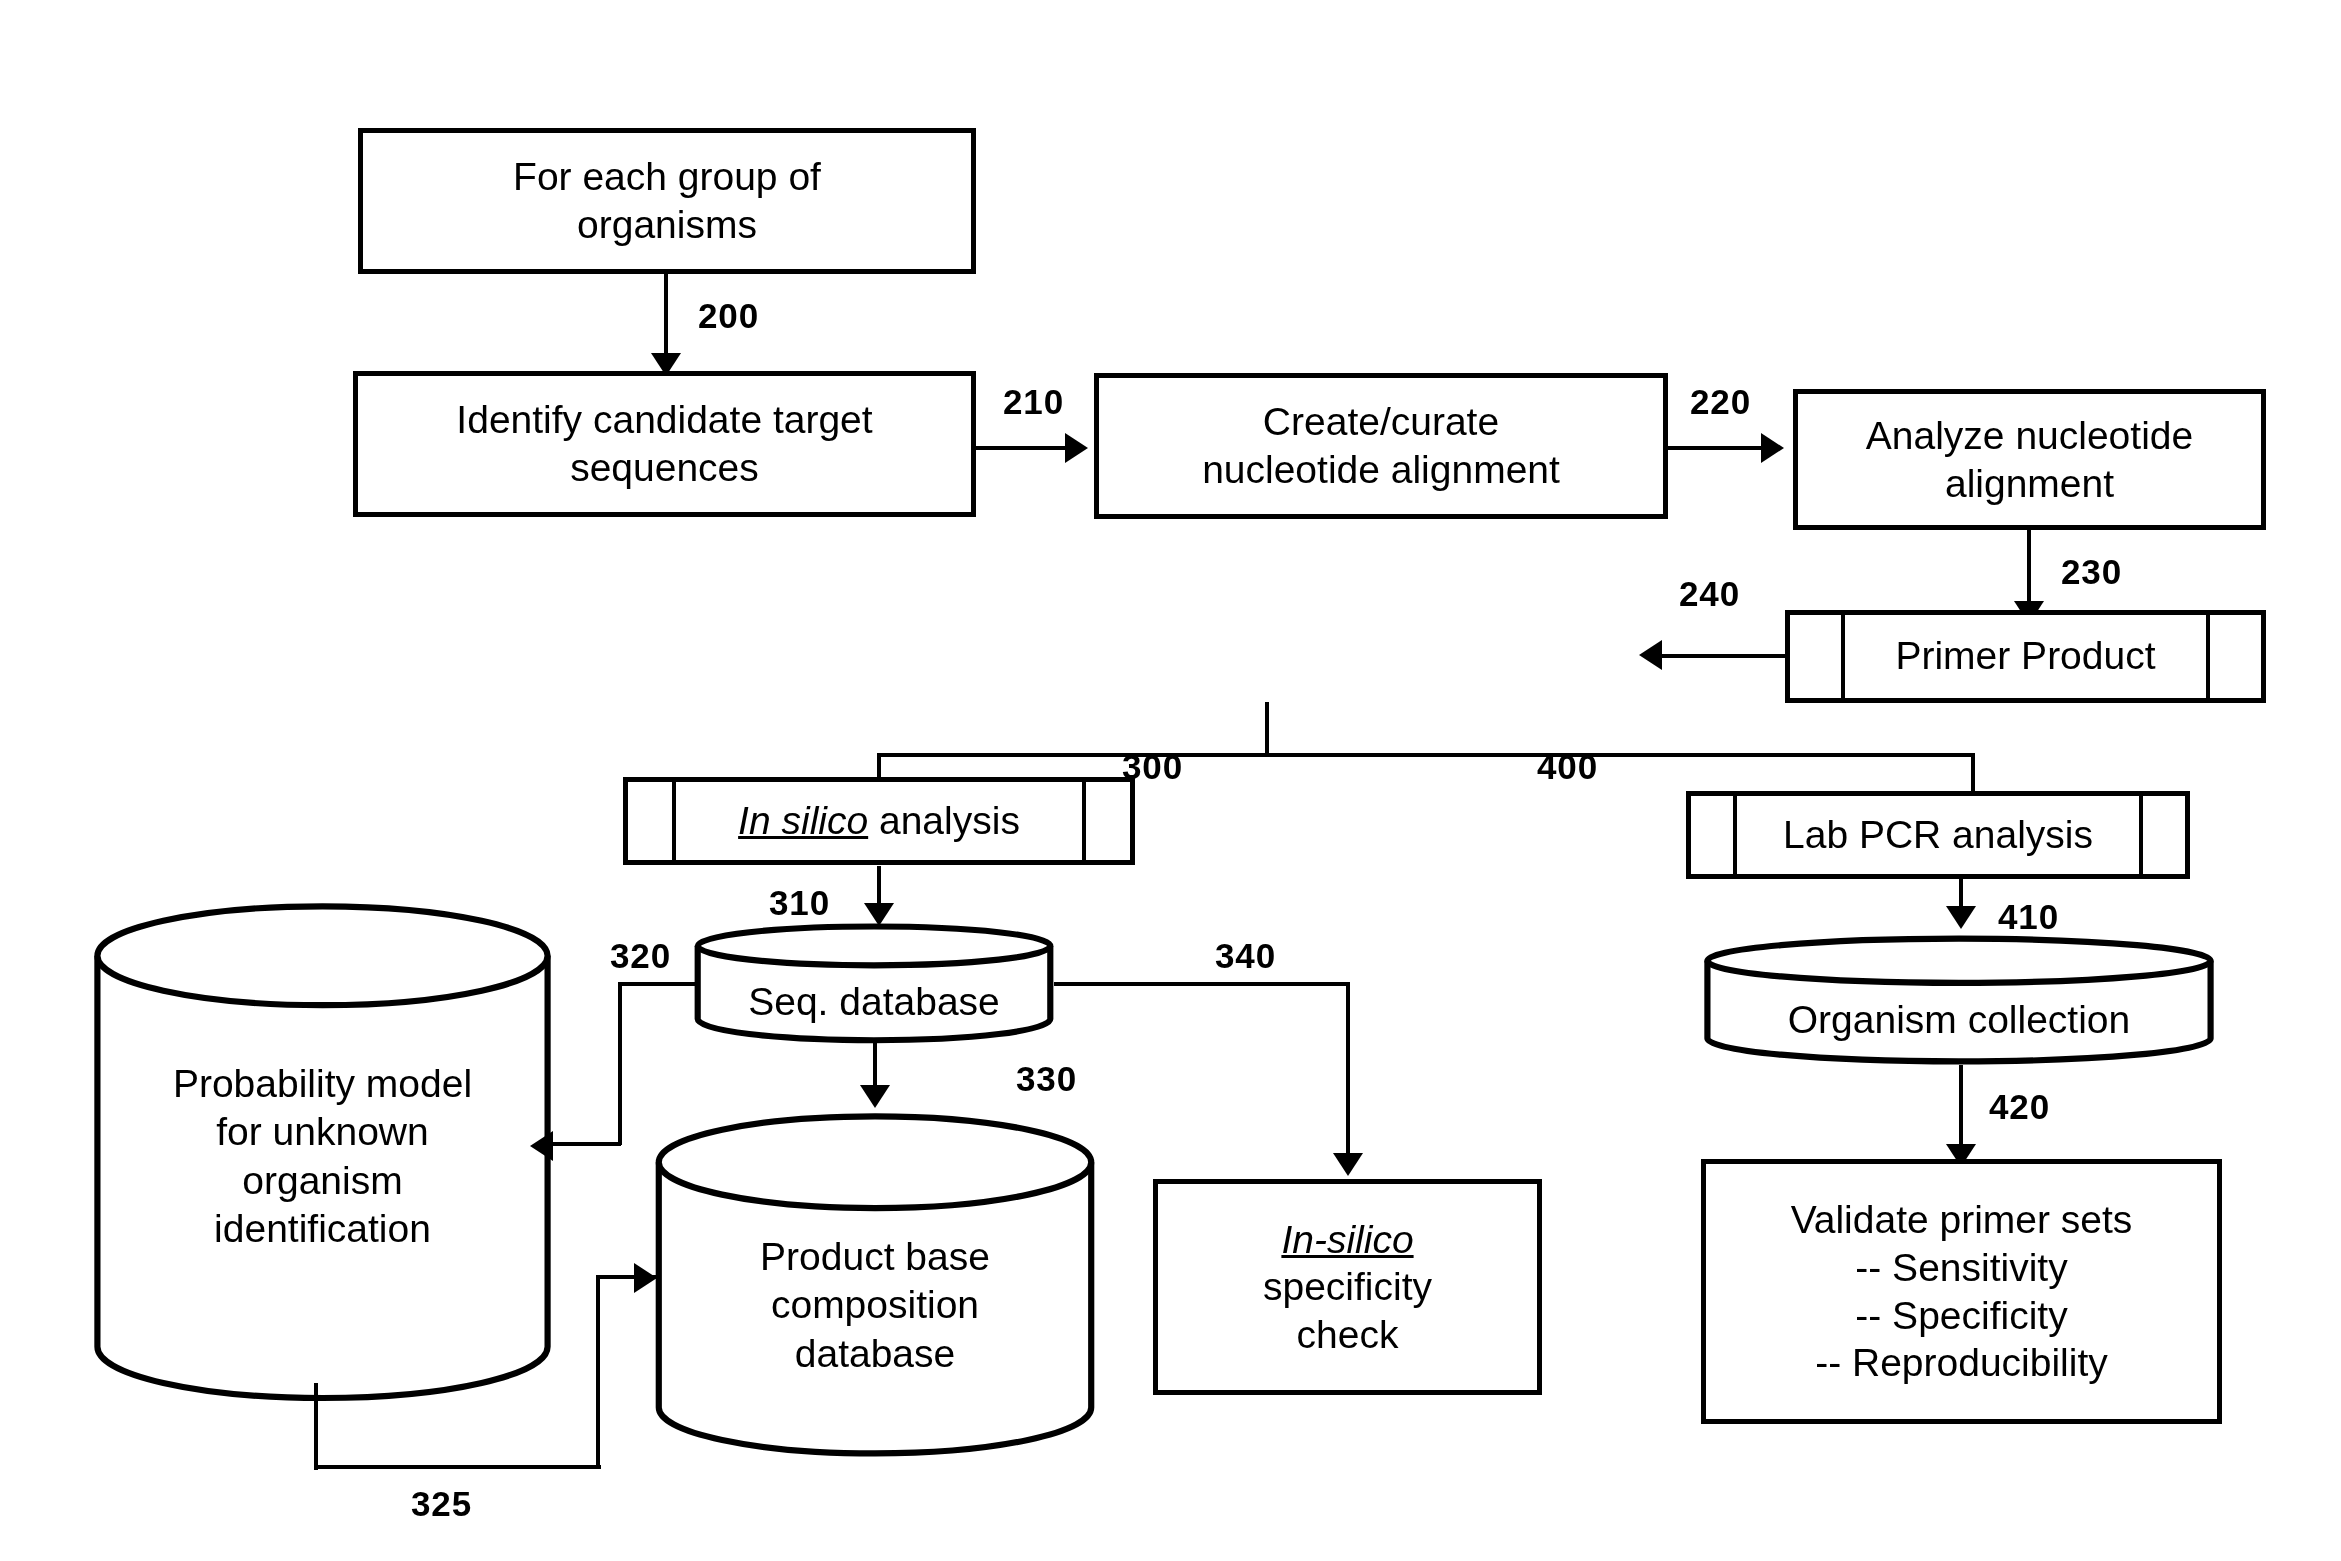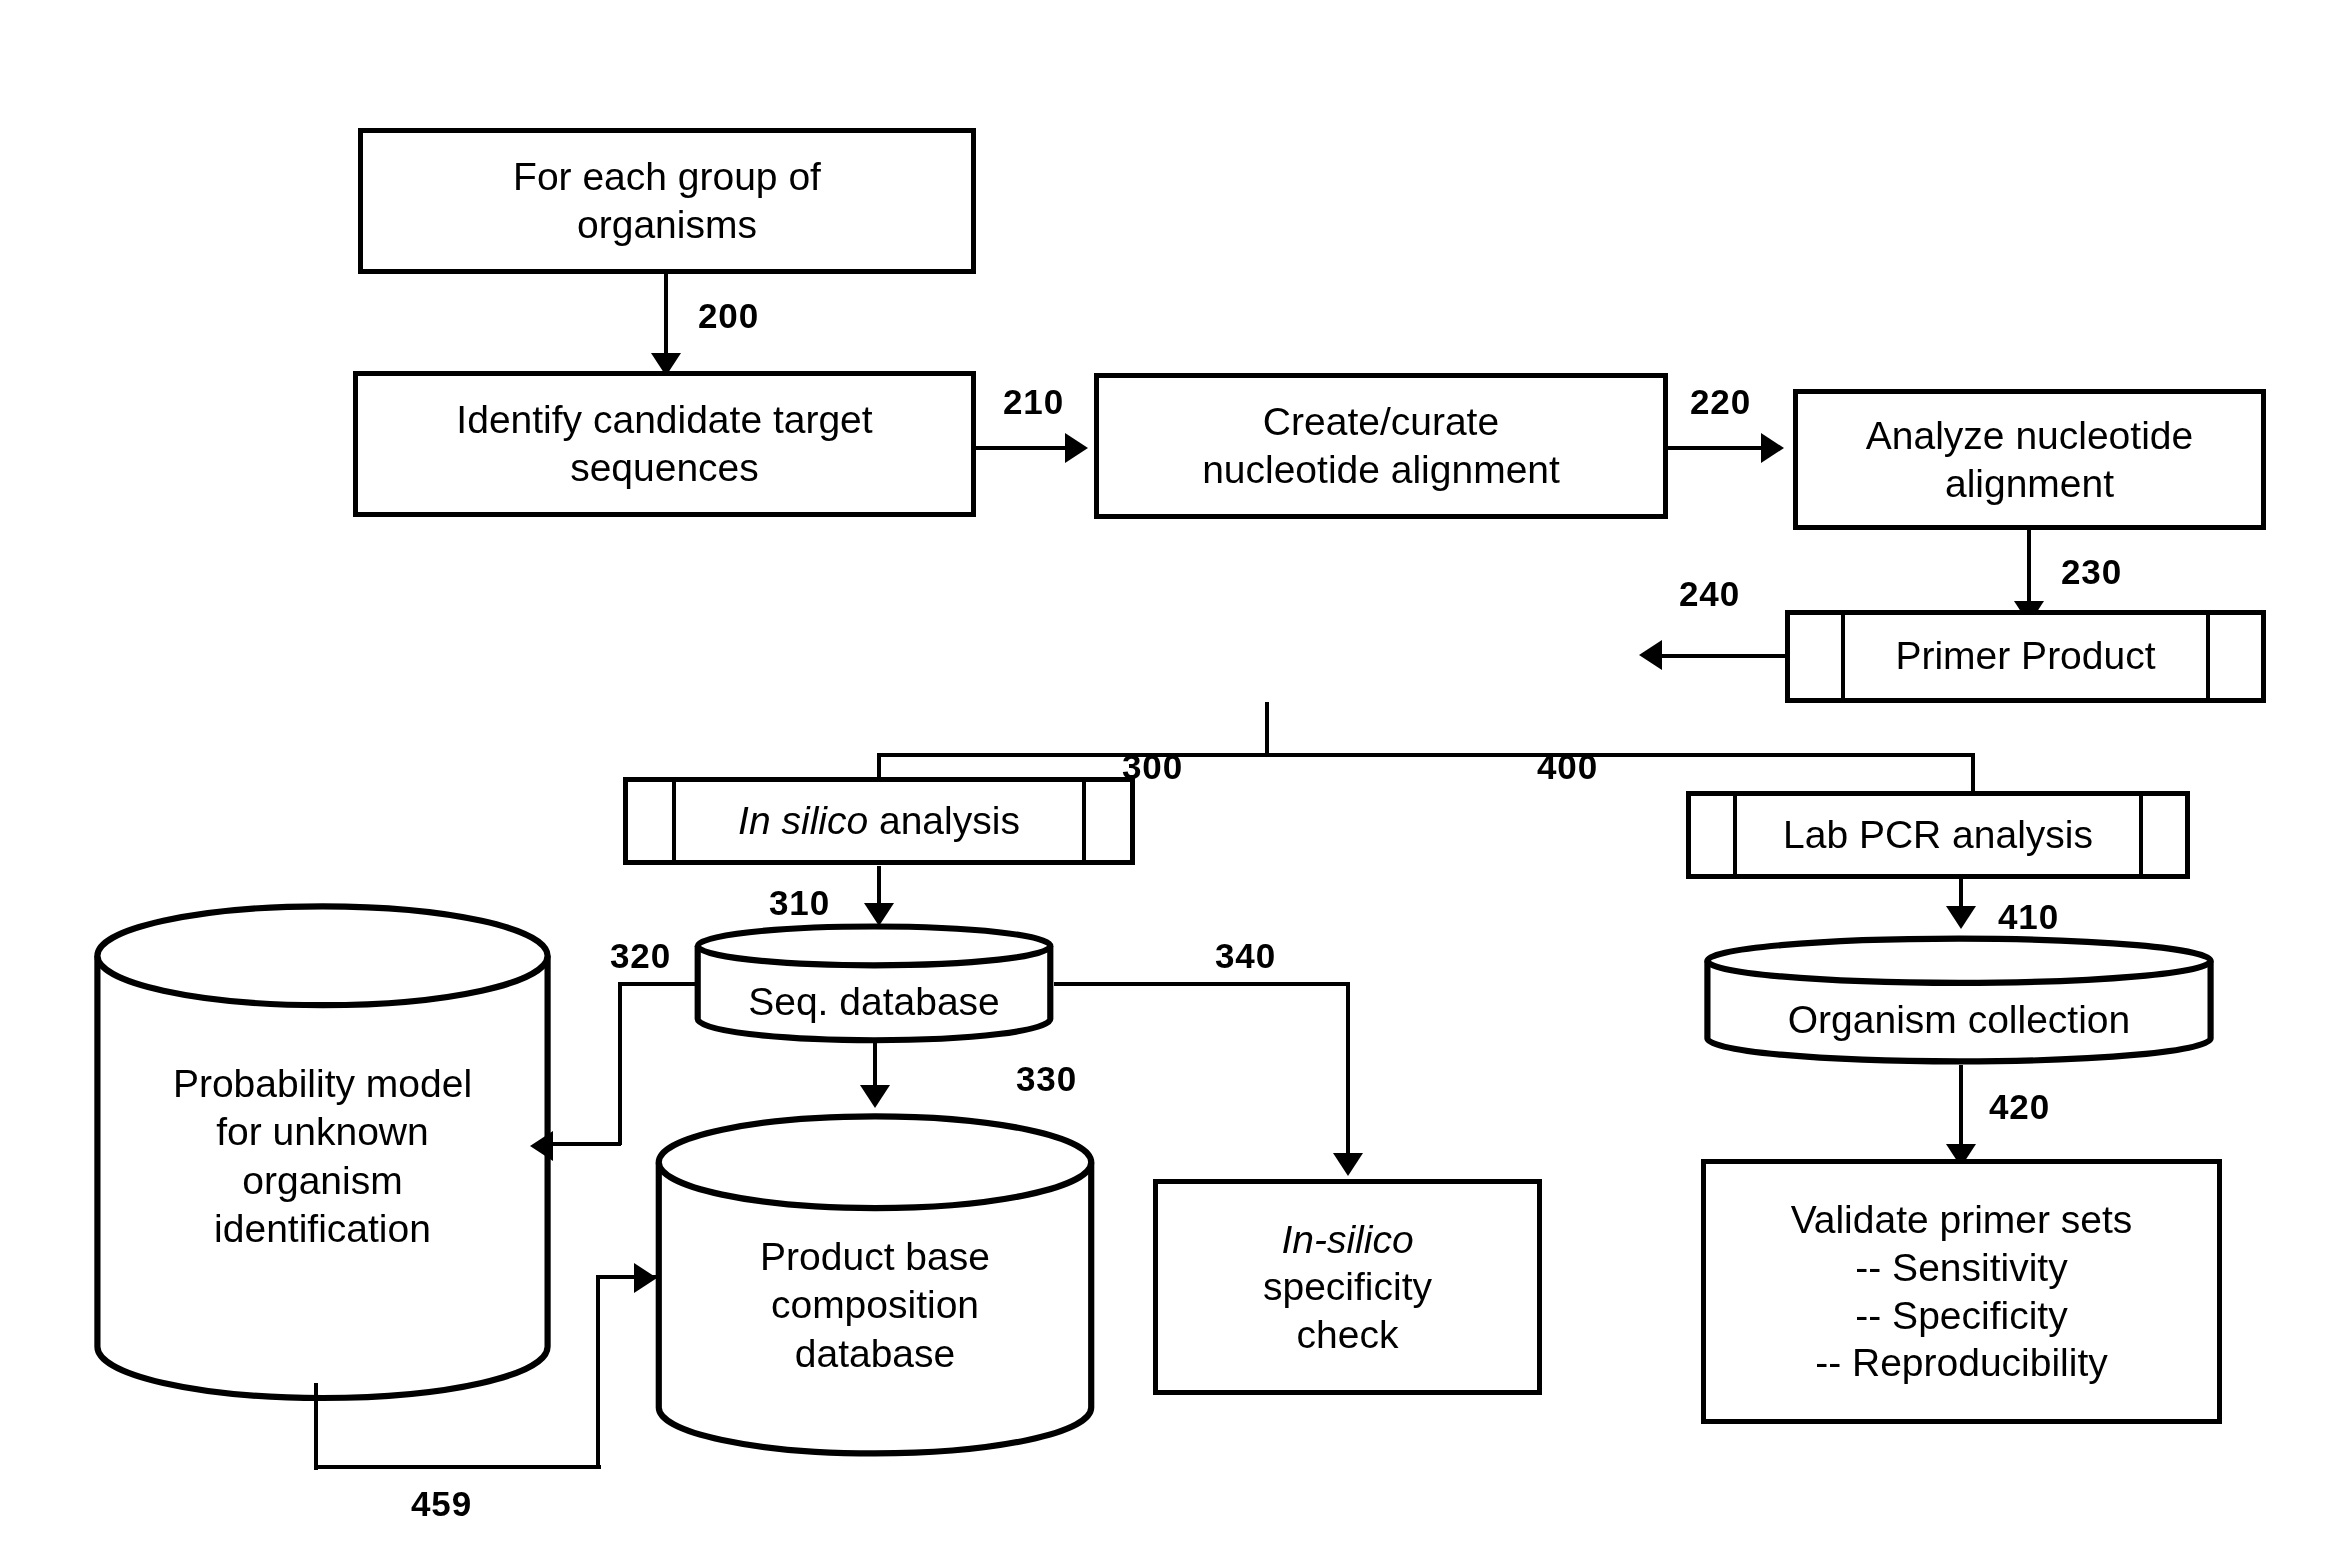--- a/index.html
+++ b/index.html
@@ -25,21 +25,21 @@
   .ln{position:absolute;background:#000;}
   .h{height:4.4px;}
   .v{width:4.4px;}
   .arrow{position:absolute;width:0;height:0;}
   .arr-down{border-left:15px solid transparent;border-right:15px solid transparent;border-top:23px solid #000;}
   .arr-left{border-top:15px solid transparent;border-bottom:15px solid transparent;border-right:23px solid #000;}
   .arr-right{border-top:15px solid transparent;border-bottom:15px solid transparent;border-left:23px solid #000;}
 
   .ref{position:absolute;font-size:35px;font-weight:bold;letter-spacing:0.9px;white-space:nowrap;}
 
-  .it{font-style:italic;}
+  .it{font-style:italic;text-decoration:underline;}
 </style>
 </head>
 <body>
 
 <div id="stage">
 
   <div class="node proc" style="left:358px;top:128px;width:618px;height:146px;">
     <div class="txt" style="white-space:pre-line;">For each group of
 organisms</div>
   </div>
@@ -168,21 +168,21 @@
 
   <div class="ln v" style="left:873px;top:1041px;height:55px;"></div>
   <div class="arrow arr-down" style="left:860px;top:1085px;"></div>
   <div class="ref" style="left:972px;top:1059px;margin-left:44px;">330</div>
 
   <div class="ln v" style="left:314px;top:1383px;height:87px;"></div>
   <div class="ln h" style="left:314px;top:1465px;width:287px;"></div>
   <div class="ln v" style="left:596px;top:1275px;height:194px;"></div>
   <div class="ln h" style="left:596px;top:1275px;width:64px;"></div>
   <div class="arrow arr-right" style="left:634px;top:1263px;"></div>
-  <div class="ref" style="left:411px;top:1484px;">459</div>
+  <div class="ref" style="left:411px;top:1484px;">325</div>
 
   <div class="ln h" style="left:1054px;top:982px;width:296px;"></div>
   <div class="ln v" style="left:1346px;top:982px;height:181px;"></div>
   <div class="arrow arr-down" style="left:1333px;top:1153px;"></div>
   <div class="ref" style="left:1215px;top:936px;">340</div>
 
   <div class="node proc" style="left:1153px;top:1179px;width:389px;height:216px;flex-direction:column;">
     <div class="txt it">In-silico</div>
     <div class="txt">specificity</div>
     <div class="txt">check</div>

